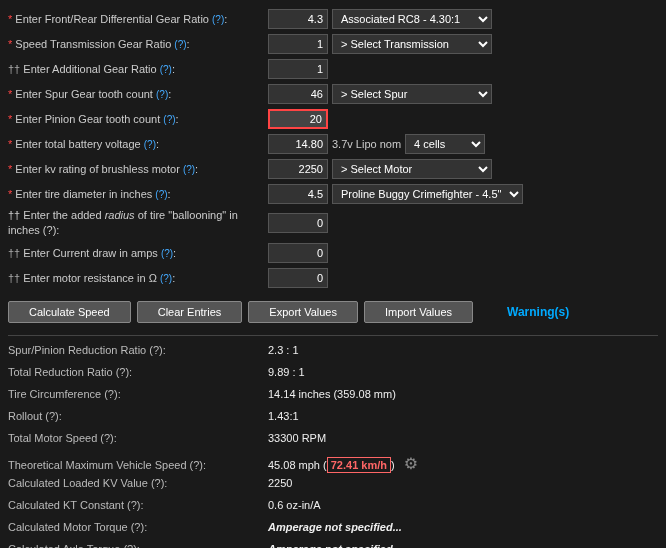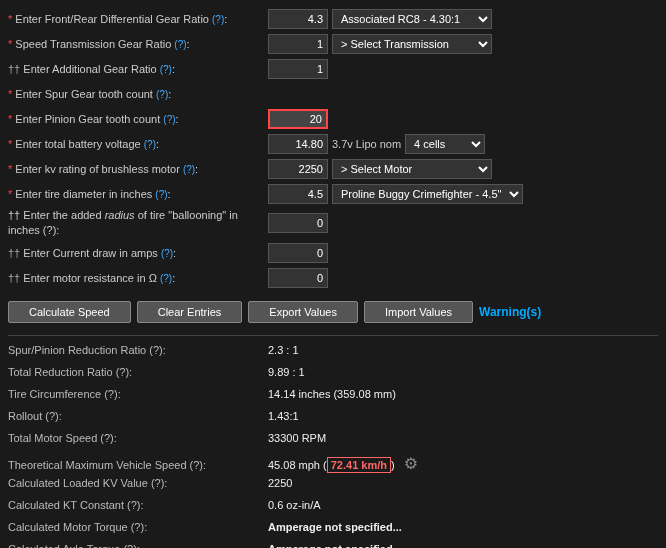--- a/index.html
+++ b/index.html
@@ -115,38 +115,40 @@
       flex: 0 0 260px;
       color: #bbb;
       font-size: 11px;
     }
     .result-value {
       color: #eee;
       font-size: 11px;
     }
     .result-value.bold {
       font-weight: bold;
+      font-style: italic;
     }
     .result-value .kmh-highlight {
       border: 1px solid #ff6666;
       color: #ff6666;
       padding: 1px 3px;
       font-size: 11px;
       font-weight: bold;
     }
     .gear-icon {
       color: #888;
       font-size: 16px;
       margin-left: 6px;
       cursor: pointer;
     }
     .warning-text {
       color: #00aaff;
       font-size: 12px;
       font-weight: bold;
+      margin-left: 28px;
     }
     .divider {
       border: none;
       border-top: 1px solid #444;
       margin: 4px 0;
     }
     .multiline-label {
       flex: 0 0 260px;
       color: #ccc;
       font-size: 11px;
@@ -196,20 +198,26 @@
       <div class="input-group">
         <input type="text" class="num-input" value="1" style="">
       </div>
     </div>
 
     <div class="form-row">
       <div class="form-label">
         <span class="required">*</span>
         <span>Enter Spur Gear tooth count</span>
         <span class="help-link"> (?)</span>:
+      </div>
+      <div class="input-group">
+        <input type="text" class="num-input" value="46" style="">
+        <select class="dropdown">
+          <option>&gt; Select Spur</option>
+        </select>
       </div>
     </div>
 
     <div class="form-row">
       <div class="form-label">
         <span class="required">*</span>
         <span>Enter Pinion Gear tooth count</span>
         <span class="help-link"> (?)</span>:
       </div>
       <div class="input-group">

